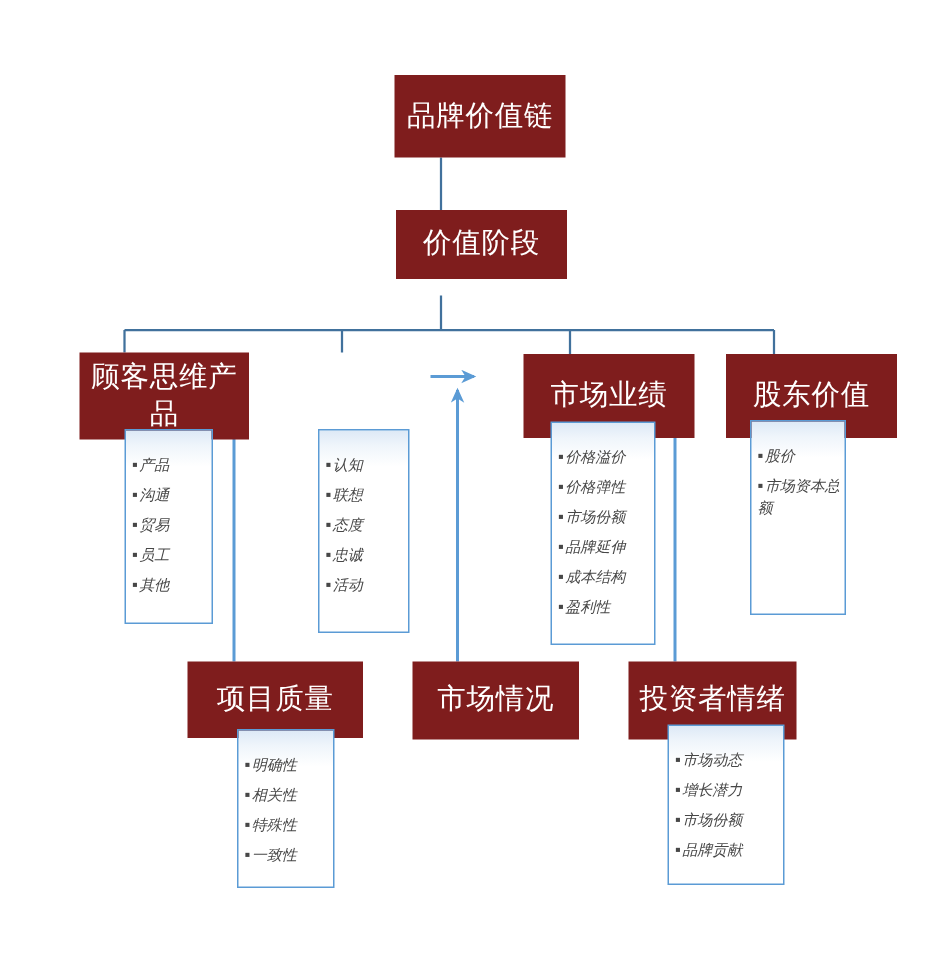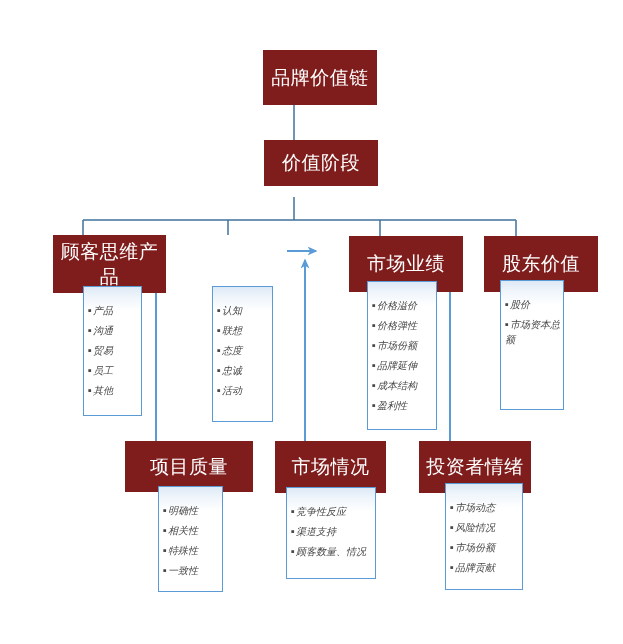--- a/index.html
+++ b/index.html
@@ -61,21 +61,21 @@
     margin-right: 1px;
   }
 
   
   .b-title { left: 237px; top: 50px;  width: 114px; height: 55px; }
   .b-stage { left: 238px; top: 140px; width: 114px; height: 46px; }
   .b-s0    { left: 27px;  top: 235px; width: 113px; height: 58px; }
   .b-s1    { left: 172px; top: 235px; width: 113px; height: 58px; }
   .b-s2    { left: 323px; top: 236px; width: 114px; height: 56px; justify-content: center; }
   .b-s3    { left: 458px; top: 236px; width: 114px; height: 56px; }
-  .b-m0    { left: 99px;  top: 441px; width: 128px; height: 51px; }
+  .b-m0    { left: 99px;  top: 441px; width: 117px; height: 51px; }
   .b-m1    { left: 249px; top: 441px; width: 111px; height: 52px; align-items: center; }
   .b-m2    { left: 393px; top: 441px; width: 112px; height: 52px; font-family: Liberation Serif, serif; }
 
   
   .l-s0 { left: 83px;  top: 286px; width: 59px; height: 130px; }
   .l-s1 { left: 212px; top: 286px; width: 61px; height: 136px; }
   .l-s2 { left: 367px; top: 281px; width: 70px; height: 149px; }
   .l-s3 { left: 500px; top: 280px; width: 64px; height: 130px; }
   .l-m0 { left: 158px; top: 486px; width: 65px; height: 106px; }
   .l-m1 { left: 286px; top: 487px; width: 90px; height: 92px;  }
@@ -168,29 +168,22 @@
   </div>
 
   <div class="lbox l-m0">
     <ul>
       <li>明确性</li>
       <li>相关性</li>
       <li>特殊性</li>
       <li>一致性</li>
     </ul>
   </div>
-  <div class="lbox l-m1">
-    <ul>
-      <li>竞争性反应</li>
-      <li>渠道支持</li>
-      <li>顾客数量、情况</li>
-    </ul>
-  </div>
   <div class="lbox l-m2">
     <ul>
       <li>市场动态</li>
-      <li>风险情况</li>
+      <li>增长潜力</li>
       <li>市场份额</li>
       <li>品牌贡献</li>
     </ul>
   </div>
 
 </div>
 
 </body></html>

